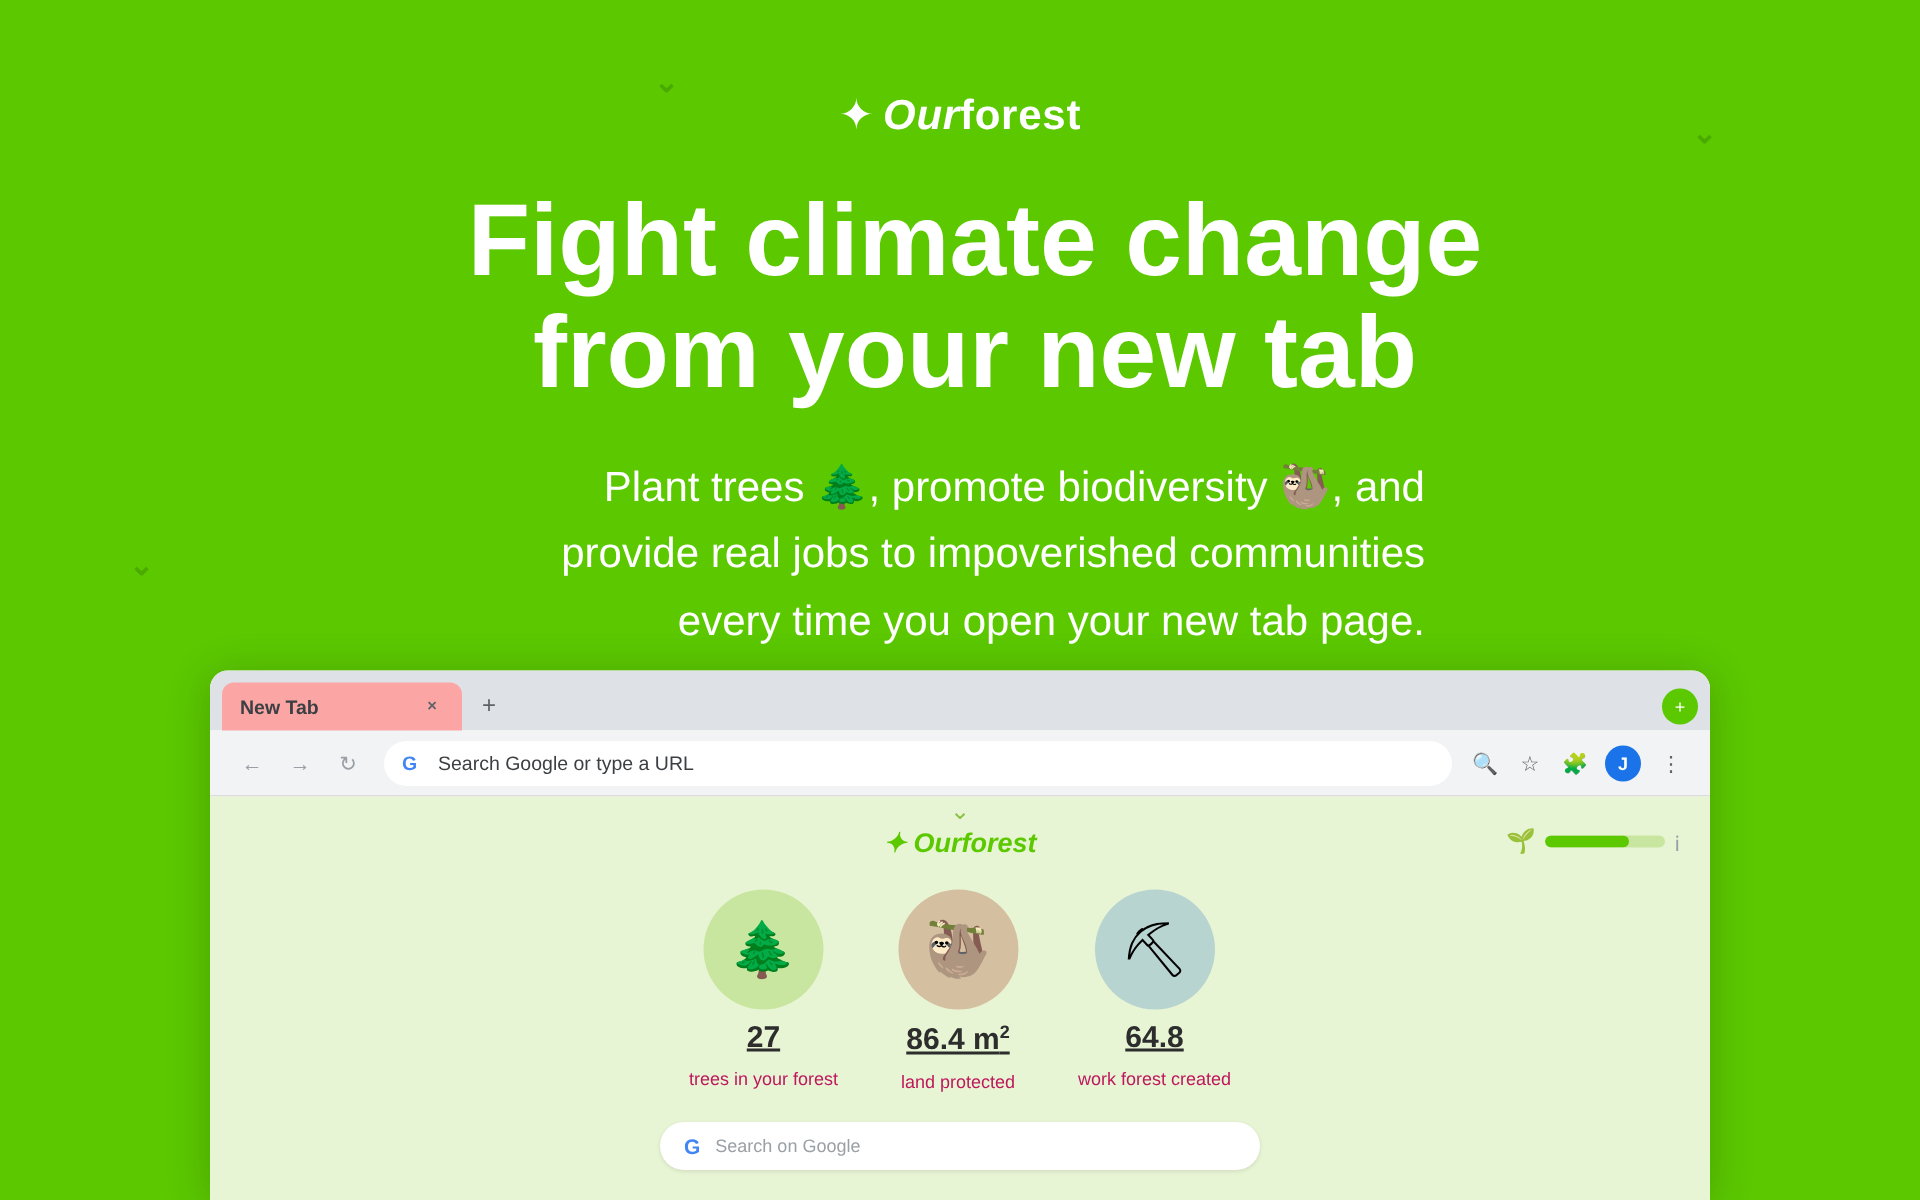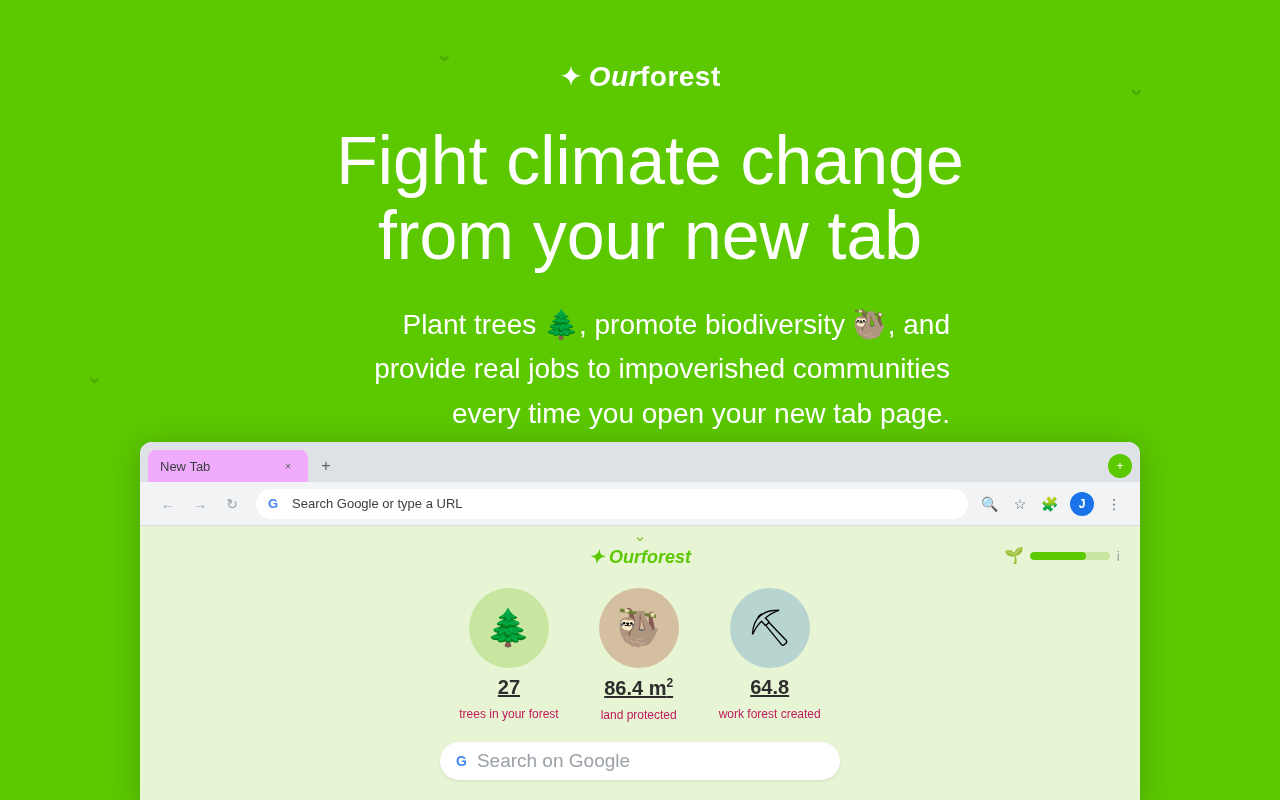--- a/index.html
+++ b/index.html
@@ -40,21 +40,21 @@
       letter-spacing: 0.5px;
     }
 
     .logo-text span.our {
       font-style: italic;
     }
 
     .headline {
       color: white;
       font-size: 68px;
-      font-weight: 400;
+      font-weight: 700;
       text-align: center;
       line-height: 1.1;
       margin-bottom: 30px;
       max-width: 700px;
       margin-left: 20px;
     }
 
     .subtext {
       color: white;
       font-size: 28px;
@@ -80,28 +80,29 @@
     .tab-bar {
       background: #dee1e6;
       display: flex;
       align-items: flex-end;
       padding: 8px 8px 0 8px;
       gap: 0;
       height: 40px;
     }
 
     .tab-active {
-      background: #f0abfc;
+      background: #fca5a5;
       border-radius: 8px 8px 0 0;
       display: flex;
       align-items: center;
       padding: 0 12px;
       height: 32px;
       gap: 20px;
       min-width: 160px;
+      font-weight: bold;
     }
 
     .tab-title {
       font-size: 13px;
       color: #3c4043;
       flex: 1;
     }
 
     .tab-close {
       width: 16px;
@@ -350,21 +351,21 @@
       box-shadow: 0 1px 3px rgba(0,0,0,0.1);
     }
 
     .search-g {
       font-size: 14px;
       color: #4285f4;
       font-weight: bold;
     }
 
     .search-placeholder {
-      font-size: 19px;
+      font-size: 12px;
       color: #9aa0a6;
     }
 
     
     .chevron-deco {
       position: absolute;
       font-size: 20px;
       color: #4aaa00;
       user-select: none;
       font-weight: bold;

